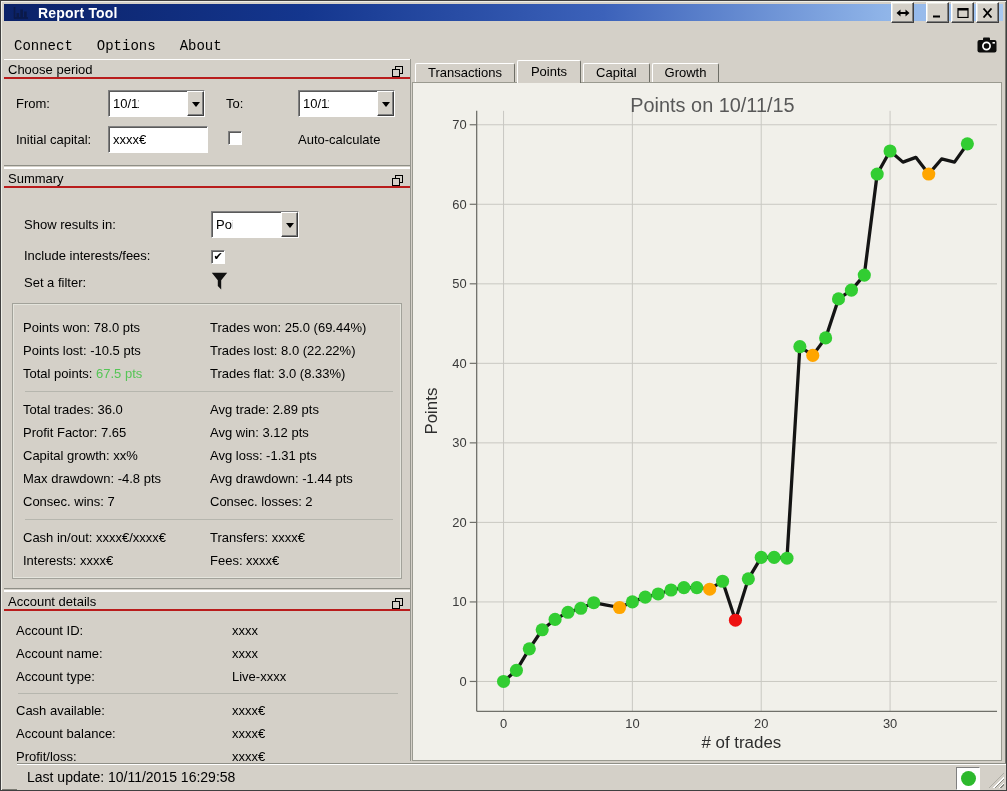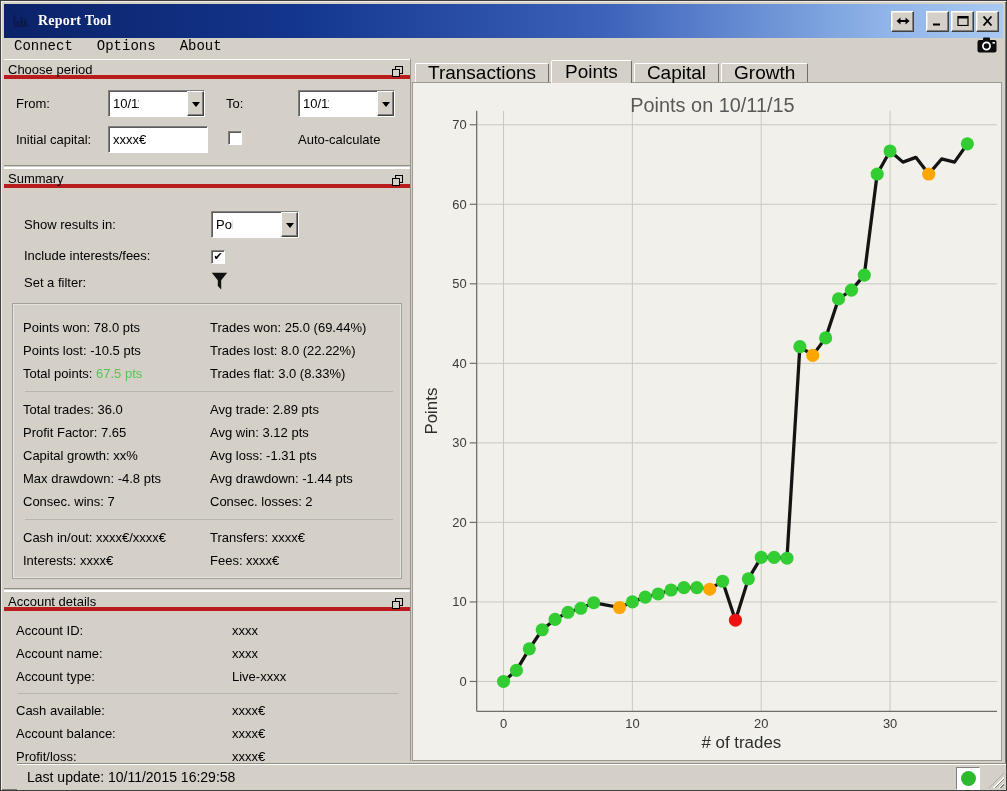--- a/index.html
+++ b/index.html
@@ -5,23 +5,23 @@
   html,body{margin:0;padding:0;background:#555;}
   *{box-sizing:border-box;}
   .window{
     position:relative;width:1007px;height:791px;background:#d4d0c8;
     font-family:"Liberation Sans",sans-serif;color:#000;overflow:hidden;
     border:1px solid #404040;
     box-shadow:inset 1px 1px 0 #efefe8, inset -1px -1px 0 #7a7a72;
   }
   
   .titlebar{
-    position:absolute;left:3px;top:3px;right:3px;height:34px;
+    position:absolute;left:3px;top:3px;right:3px;height:17px;
     background:linear-gradient(90deg,#0b2268 0%,#14368e 30%,#3c62ba 60%,#8fb4e8 88%,#a9c9f1 100%);
-    display:flex;align-items:center;padding:0 4px;font-family:Liberation Serif, serif;
+    display:flex;align-items:center;padding:0 4px;
   }
   .app-icon{width:20px;height:18px;margin:0 6px 0 4px;display:flex;align-items:center;}
   .title-text{color:#fff;font-weight:bold;font-size:14px;letter-spacing:.2px;flex:1;}
   .tb-buttons{display:flex;align-items:center;gap:2px;}
   .tbtn{
     width:23px;height:21px;background:#d4d0c8;border:1px solid;
     border-color:#ffffff #404040 #404040 #ffffff;
     box-shadow:inset -1px -1px 0 #808080, inset 1px 1px 0 #e9e9e2;
     display:flex;align-items:center;justify-content:center;padding:0;cursor:default;
   }
@@ -33,21 +33,21 @@
   }
   .menu-item{padding:3px 10px 3px 2px;margin-right:12px;}
   .camera{position:absolute;right:6px;top:4px;}
   
   .leftcol{
     position:absolute;left:3px;top:58px;width:407px;bottom:29px;
     border-right:1px solid #96968e;overflow:hidden;
   }
   .sec-header{
     position:relative;height:20px;line-height:19px;font-size:13px;padding-left:4px;
-    border-top:1px solid #ffffff;border-bottom:4px solid #b91c1c;
+    border-top:1px solid #ffffff;border-bottom:2px solid #b91c1c;
     background:#d4d0c8;
   }
   .float-icon{position:absolute;right:7px;top:3px;}
   .h-sep{height:3px;border-top:1px solid #8f8f87;border-bottom:1px solid #ffffff;margin-top:4px;}
   .lbl{font-size:13px;}
   
   .cp-grid{
     display:grid;grid-template-columns:92px 104px 86px auto;
     align-items:center;row-gap:9px;padding:11px 10px 8px 12px;
   }
@@ -85,21 +85,21 @@
   .stats-row{display:grid;grid-template-columns:187px auto;height:23px;line-height:23px;}
   .stats-sep{border-top:1px solid #b6b6ae;margin:6px 4px 6px 2px;}
   
   .acc-rows{padding:8px 0 0 12px;font-size:13px;}
   .acc-row{display:grid;grid-template-columns:196px auto;height:23px;line-height:23px;gap:20px;}
   .acc-sep{border-top:1px solid #b6b6ae;margin:5px 12px 5px 2px;}
   
   .rightpanel{position:absolute;left:411px;top:58px;right:4px;bottom:29px;}
   .tabbar{position:relative;height:23px;display:flex;align-items:flex-end;padding-left:3px;z-index:2;}
   .tab{
-    height:19px;line-height:17px;padding:0 12px;font-size:19px;background:#d4d0c8;
+    height:19px;line-height:17px;padding:0 12px;font-size:13px;background:#d4d0c8;
     border:1px solid;border-color:#ffffff #6e6e66 #6e6e66 #ffffff;border-bottom:none;
     border-radius:2px 2px 0 0;margin-right:2px;position:relative;
   }
   .tab.active{height:23px;line-height:21px;padding:0 13px;margin-bottom:-1px;z-index:3;background:#d4d0c8;}
   .chartarea{
     position:absolute;left:0;right:0;top:23px;bottom:0;
     background:#f1f0ea;border:1px solid #9a9a90;
   }
   .chartarea svg{display:block;width:100%;height:100%;}
   .tick{font:13px "Liberation Sans",sans-serif;fill:#3a3a3a;}

